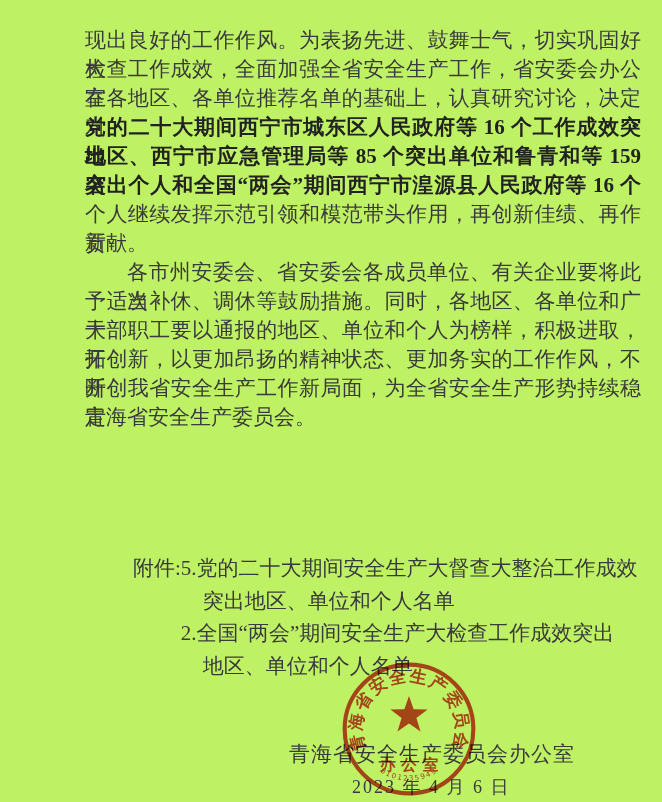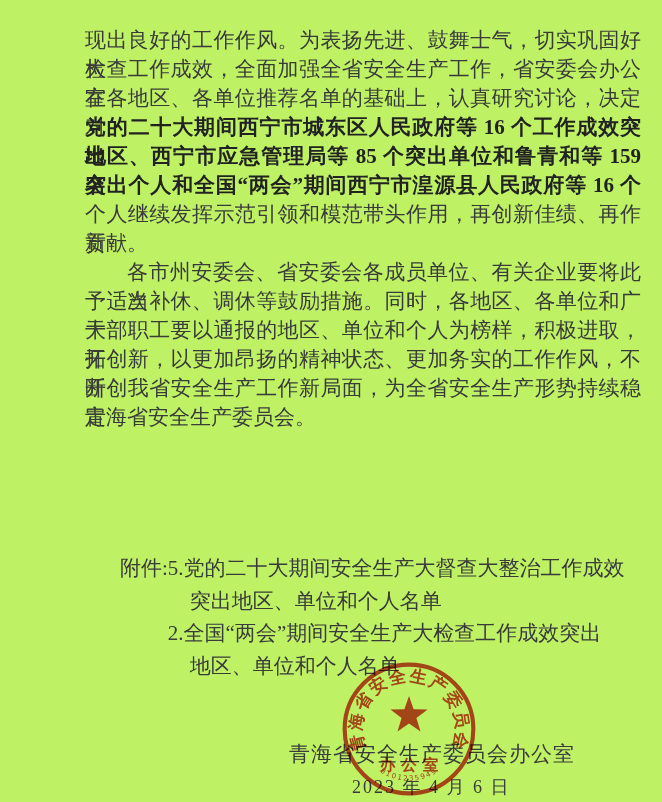--- a/index.html
+++ b/index.html
@@ -8,21 +8,21 @@
     background:#fdfdfc;
     font-family:"Liberation Serif","DejaVu Serif",serif;
     color:var(--ink,#3a3a3a);
   }
   .body-text { position:absolute; left:85px; top:26px; width:556px; }
   .line { font-size:21px; line-height:29px; height:29px; letter-spacing:0; white-space:nowrap; }
   .line.fill { white-space:normal; text-align:justify; text-align-last:justify; }
   .line.indent { padding-left:42px; }
   .line .b { font-weight:bold; color:var(--ink-bold,#222); }
 
-  .attachment { position:absolute; left:120px; top:552px; display:flex; font-size:21px; line-height:32.5px; }
+  .attachment { position:absolute; left:133px; top:552px; display:flex; font-size:21px; line-height:32.5px; }
   .att-label { flex:none; }
   .att-items { }
   .att-item .l2 { padding-left:22px; }
 
   .sig-office { position:absolute; left:289px; top:740px; font-size:21px; letter-spacing:1px; }
   .sig-date   { position:absolute; left:352px; top:775px; font-size:18px; letter-spacing:2px;text-align:center; }
 
   .seal {
     position:absolute; left:339px; top:659px; width:140px; height:140px;
     color:var(--seal-red,#d6392b);

